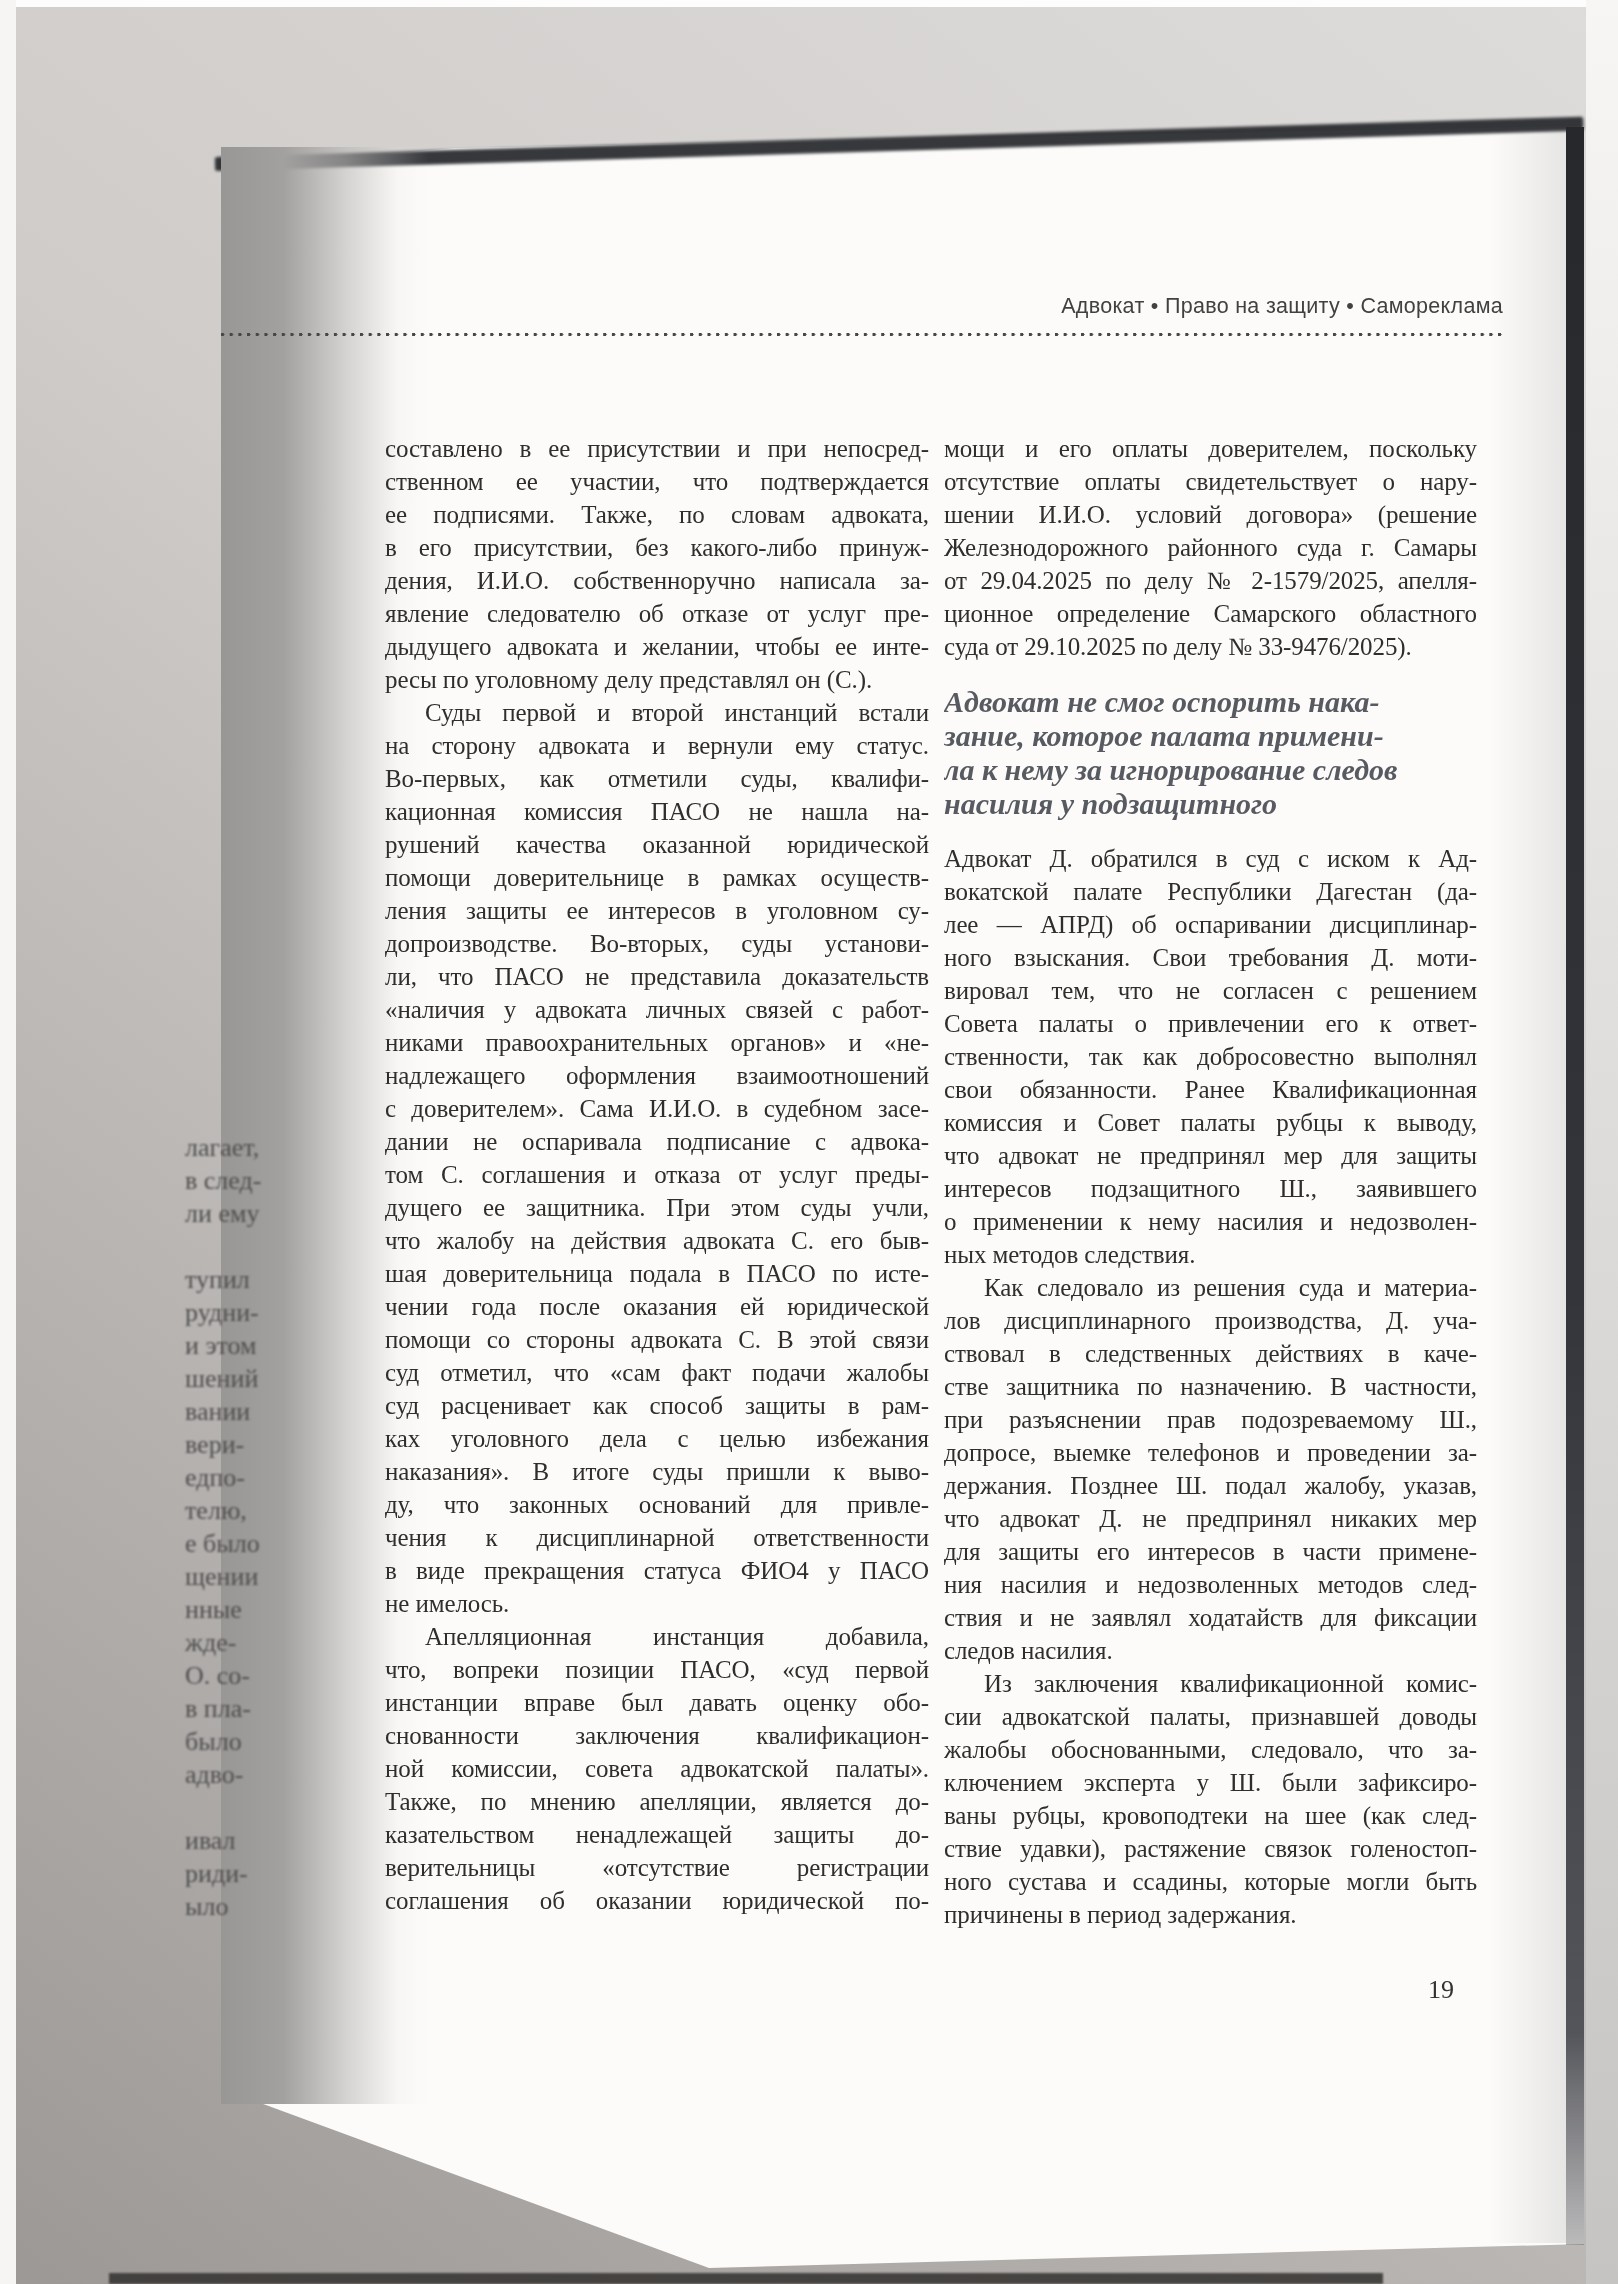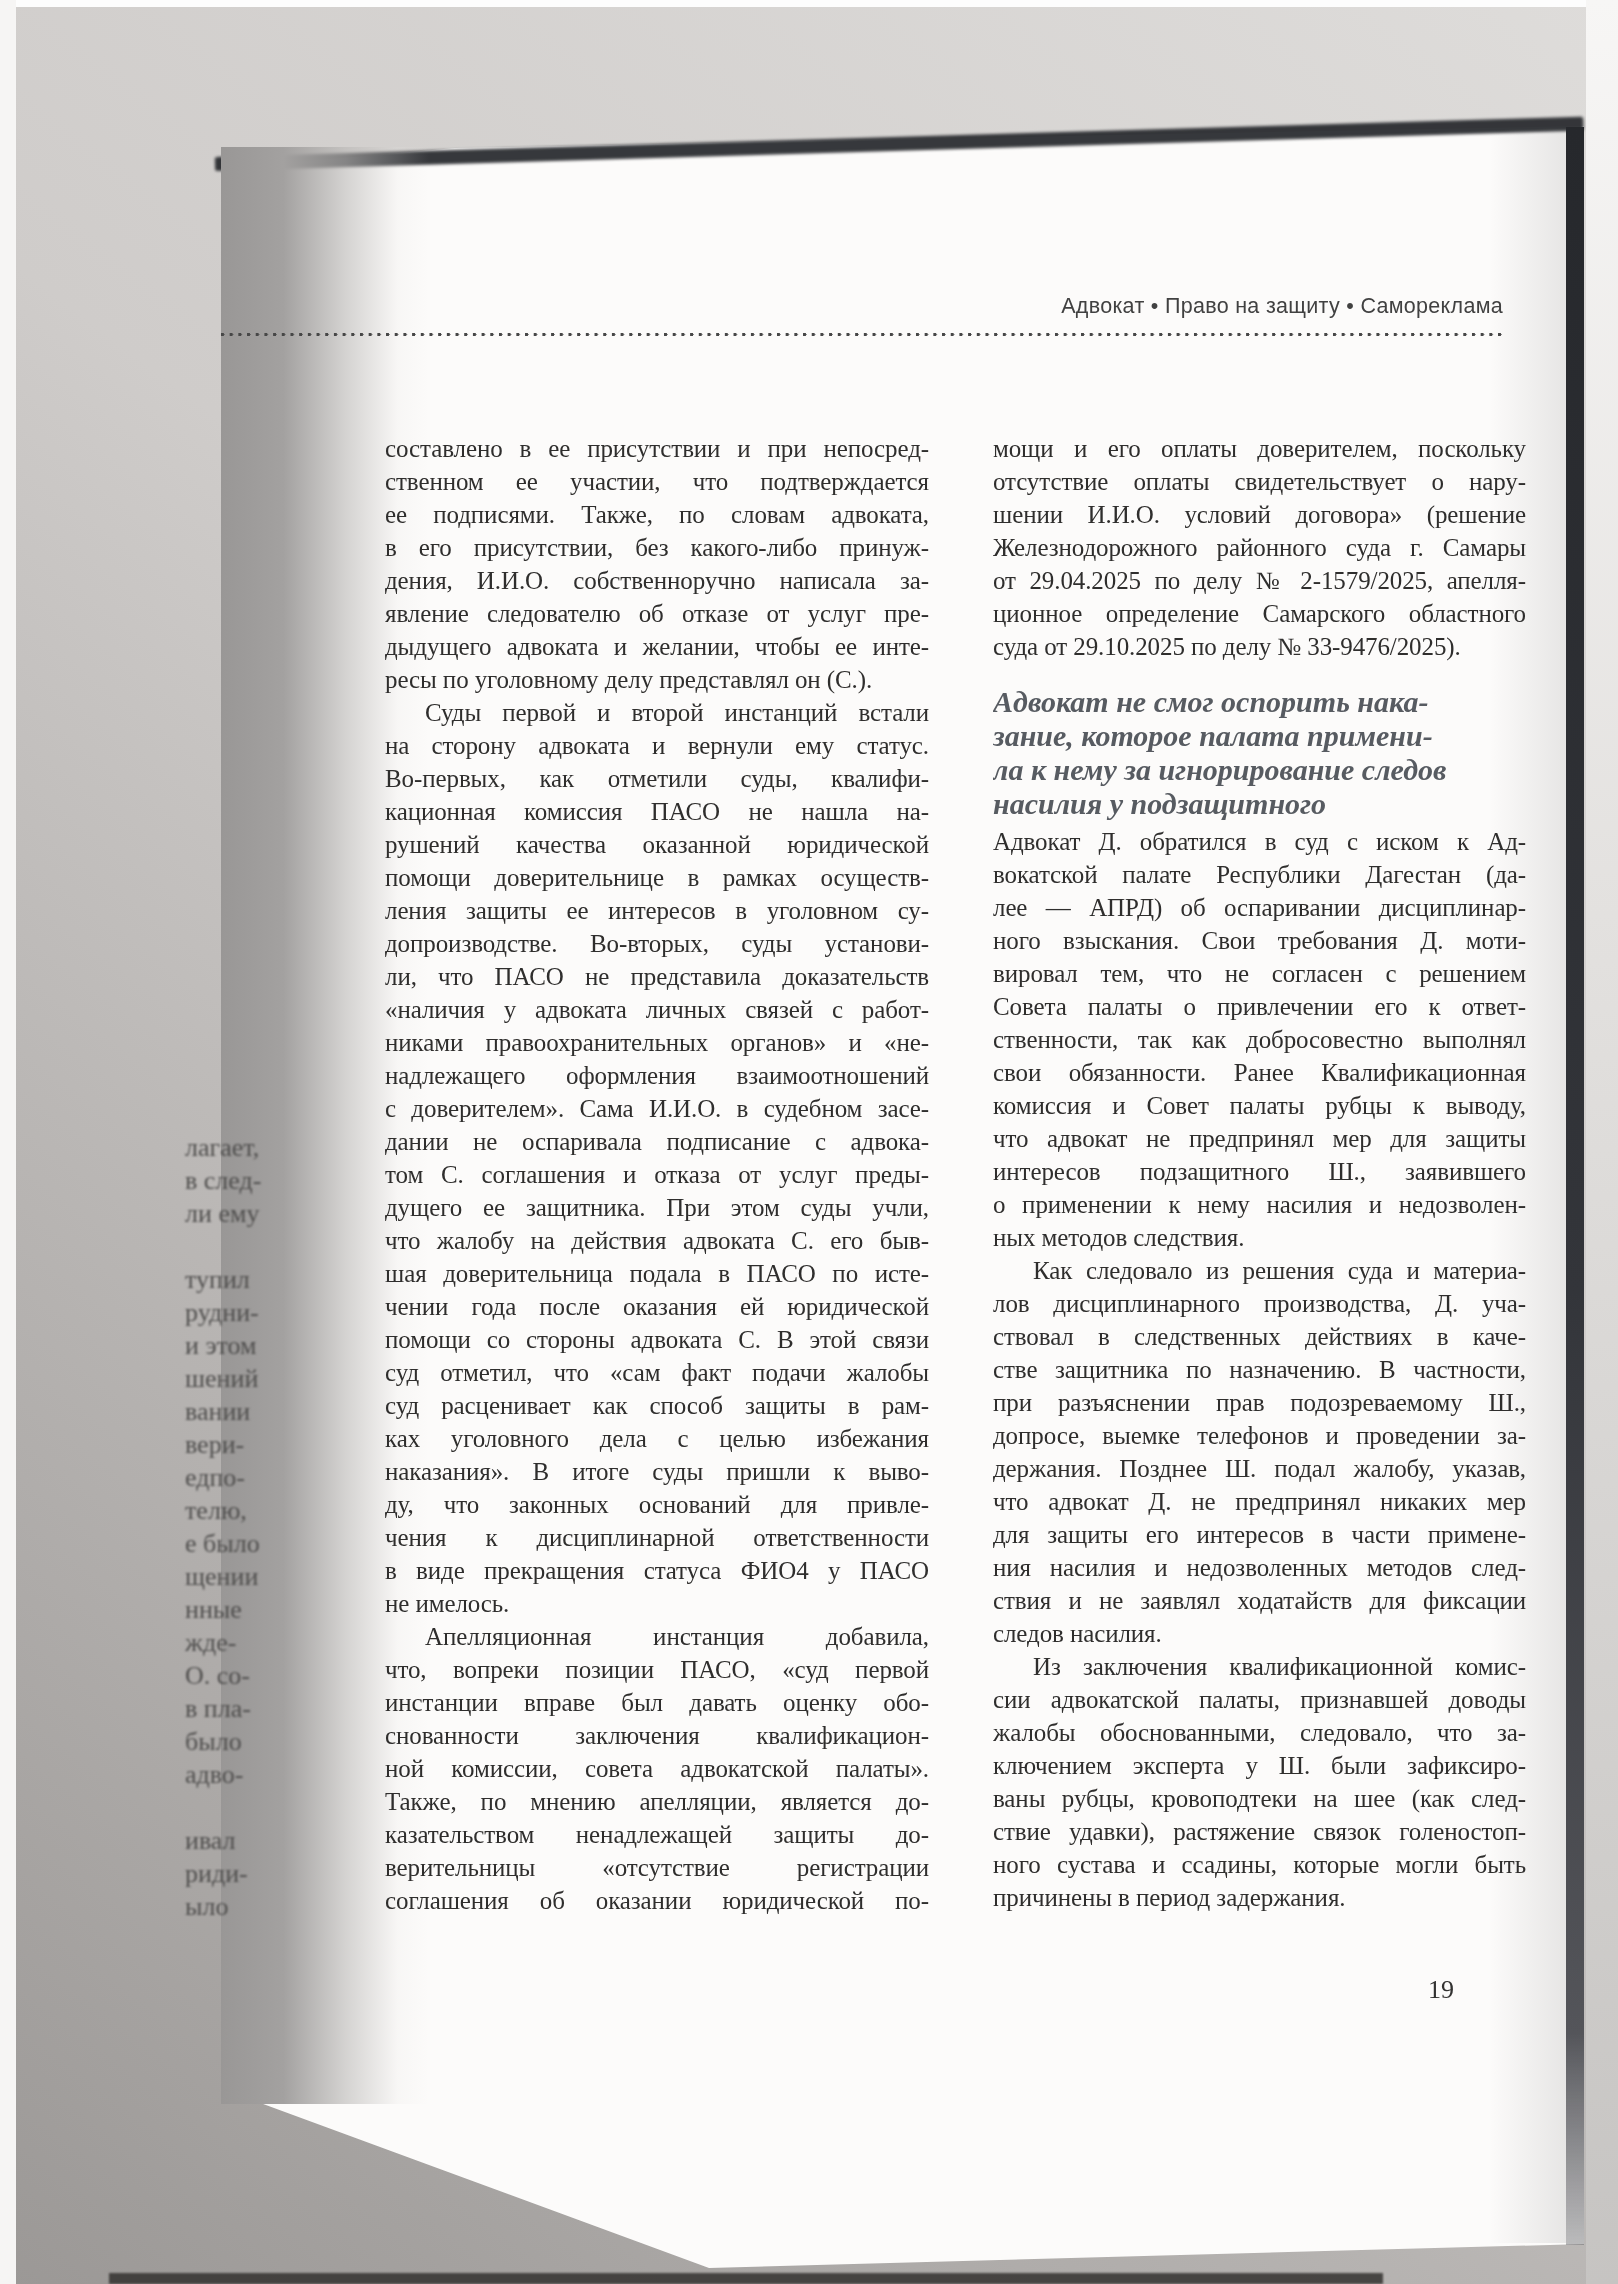--- a/index.html
+++ b/index.html
@@ -59,28 +59,28 @@
     background-image:radial-gradient(circle at 2.6px 2.6px,#474747 1.6px,rgba(0,0,0,0) 2px);
     background-size:8.7px 5.2px;background-repeat:repeat-x;
   }
   .fragments{
     position:absolute;left:185px;top:1131px;width:142px;
     font-size:26px;line-height:33px;color:#4f4e4d;text-align:left;
     filter:blur(0.8px);
   }
   .col{position:absolute;top:432px;color:#2f2e2d;font-size:25px;line-height:33px;letter-spacing:-0.1px;}
   .col-left{left:385px;width:544px;}
-  .col-right{left:993px;width:533px;}
+  .col-right{left:944px;width:533px;}
   .tline{
     white-space:nowrap;overflow:hidden;
     text-align:justify;text-align-last:justify;
   }
   .tline.pend{text-align-last:left;}
   .tline.ind{text-indent:40px;}
-  .heading{margin:22px 0 4px 0;}
+  .heading{margin:22px 0 21px 0;}
   .hline{
     white-space:nowrap;overflow:hidden;
     font-style:italic;font-weight:bold;
     font-size:30px;line-height:34px;color:#575b61;letter-spacing:0;
   }
   .page-number{
     position:absolute;left:1428px;top:1975px;
     font-size:26px;color:#333231;
   }
 </style>

